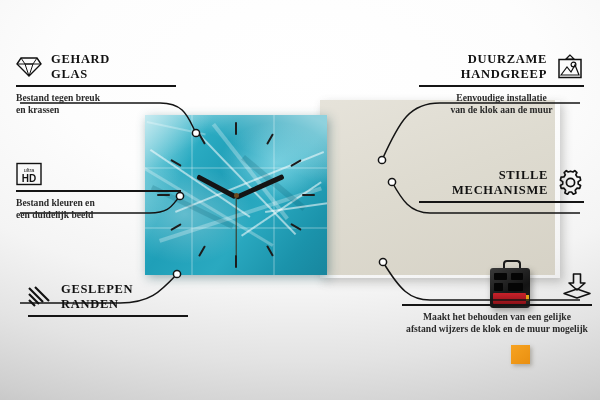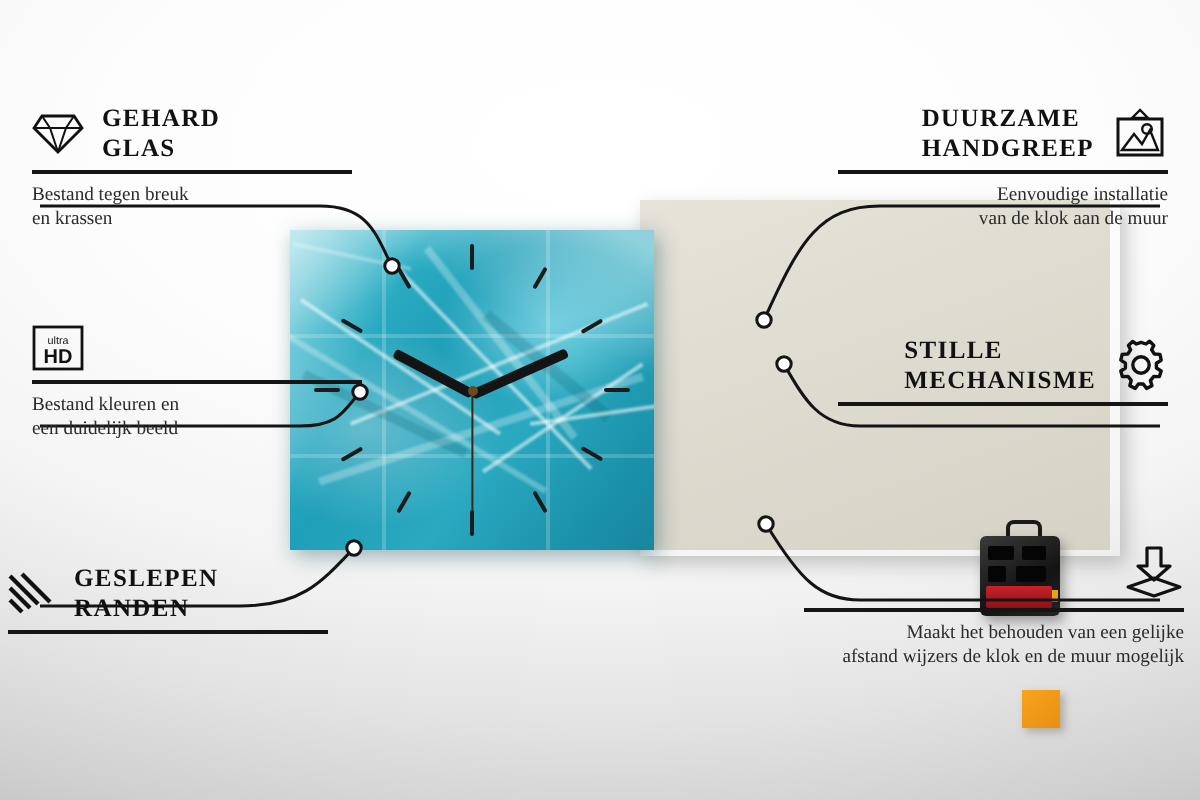--- a/index.html
+++ b/index.html
@@ -70,28 +70,28 @@
   }
   
   .callout{position:absolute;}
   .co-head{display:flex;align-items:center;gap:9px;}
   .co-title{
     font-size:12.5px;font-weight:700;letter-spacing:.7px;color:#111;
     line-height:1.16;text-transform:uppercase;white-space:pre-line;
   }
   .co-rule{height:1.6px;background:#151515;margin:4px 0 5px;}
   .co-sub{
-    font-size:9.6px;color:#2a2a2a;line-height:1.34;white-space:pre-line;
+    font-size:9.6px;color:#2a2a2a;line-height:1.34;white-space:pre-line;font-weight:bold;
   }
   .left .co-head{justify-content:flex-start;}
   .left .co-title{text-align:left;}
   .left .co-sub{text-align:left;}
   .right .co-head{justify-content:flex-end;flex-direction:row;}
-  .right .co-title{text-align:left;}
-  .right .co-sub{text-align:right;}
+  .right .co-title{text-align:right;}
+  .right .co-sub{text-align:center;}
   .ico{flex:0 0 auto;display:block;text-align:center;}
   svg{display:block;overflow:visible;}
   #links{position:absolute;inset:0;width:600px;height:400px;pointer-events:none;}
 </style>
 </head>
 <body>
 
 <div id="stage">
 
   <div id="product">
@@ -190,21 +190,21 @@
           <text x="13" y="10" font-family="Liberation Sans, sans-serif" font-size="5.4" text-anchor="middle" fill="#111">ultra</text>
           <text x="13" y="19.5" font-family="Liberation Sans, sans-serif" font-size="10" font-weight="bold" text-anchor="middle" fill="#111">HD</text>
         </svg>
       </span>
     </div>
     <div class="co-rule"></div>
     <div class="co-sub">Bestand kleuren en
 een duidelijk beeld</div>
   </div>
 
-  <div class="callout left" style="left:4px;top:282px;width:160px;">
+  <div class="callout left" style="left:28px;top:282px;width:160px;">
     <div class="co-head">
       <span class="ico">
         <svg width="24" height="22" viewBox="0 0 24 22">
           <g stroke="#111" stroke-width="2.1" fill="none">
             <path d="M1,2 L15,16"></path>
               <path d="M1,8 L11,18"></path>
               <path d="M1,14 L7,20"></path>
             <path d="M7,1 L21,15"></path>
           </g>
         </svg>

